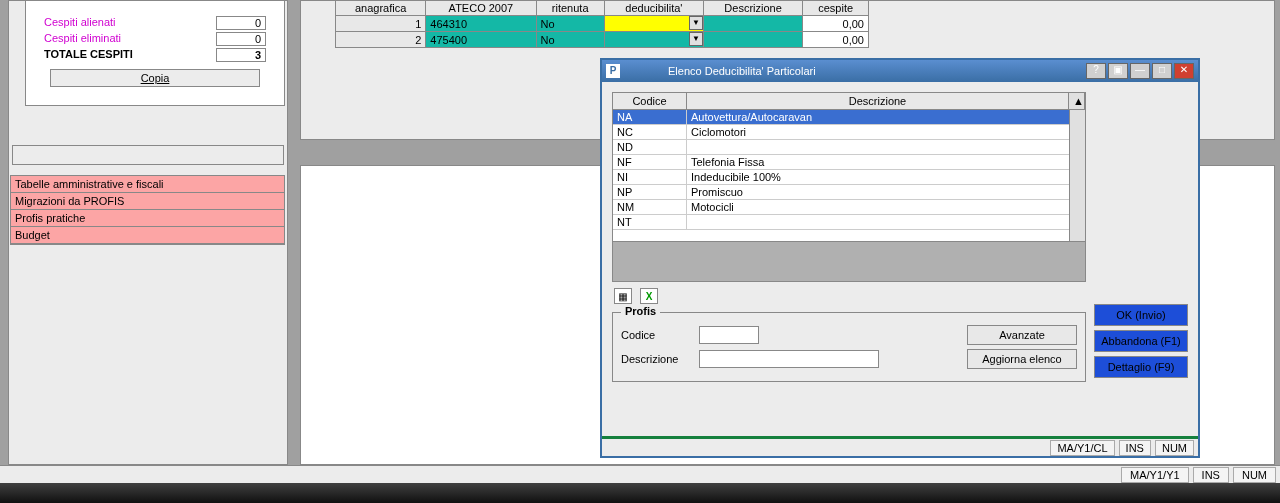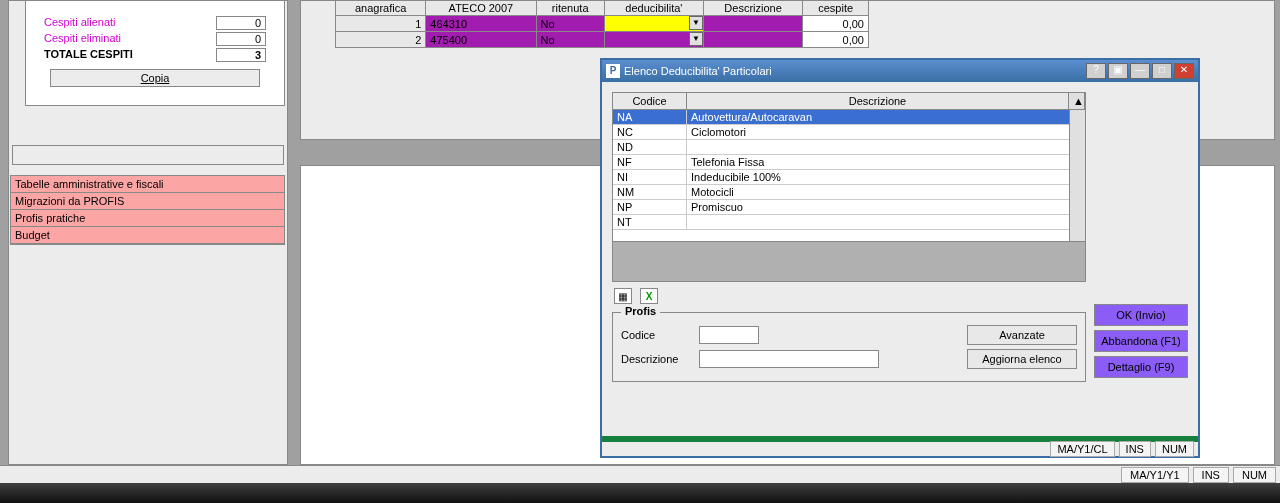--- a/index.html
+++ b/index.html
@@ -18,30 +18,30 @@
 
 .divider { position: absolute; left: 12px; top: 145px; width: 272px; height: 20px; background: #ececec; border: 1px solid #888; }
 
 .nav { position: absolute; left: 10px; top: 175px; width: 275px; background: #fca5a5; border: 1px solid #888; }
 .nav-item { padding: 2px 4px; border-bottom: 1px solid #888; }
 
 .table-top { position: absolute; left: 335px; top: 0; width: 534px; }
 .table-top table { border-collapse: collapse; width: 100%; }
 .table-top th, .table-top td { border: 1px solid #888; padding: 1px 4px; font-size: 11px; }
 .table-top th { background: #e8e8e8; font-weight: normal; text-align: center; }
-.table-top td { background: #a21caf; height: 16px; }
+.table-top td { background: #14b8a6; height: 16px; }
 .table-top td.num { text-align: right; background: #e8e8e8; }
 .table-top td.white { background: #fff; text-align: right; }
 .table-top td.yellow { background: #ffff00; position: relative; }
 .dd { position: absolute; right: 0; top: 0; width: 14px; height: 14px; background: #e0e0e0; border: 1px solid #666; font-size: 8px; text-align: center; line-height: 12px; }
 
 .dialog { position: absolute; left: 600px; top: 58px; width: 600px; height: 400px; background: #ececec; border: 2px solid #3a6ea5; }
 .dlg-title { background: linear-gradient(#5a8ed0,#3a6ea5); color: #fff; padding: 2px 4px; display: flex; align-items: center; height: 22px; }
 .dlg-title .icon { width: 14px; height: 14px; background: #fff; color: #3a6ea5; font-weight: bold; text-align: center; line-height: 14px; margin-right: 4px; font-size: 10px; }
-.dlg-title .ttl { flex: 1; }
+.dlg-title .ttl { flex: 1; margin-left: 44px; }
 .dlg-title .winbtn { width: 20px; height: 16px; background: #d0d0d0; border: 1px solid #666; margin-left: 2px; text-align: center; line-height: 12px; font-size: 10px; }
 .dlg-title .winbtn.close { background: #d04030; color: #fff; }
 
 .dlg-body { padding: 10px; display: flex; gap: 8px; }
 .dlg-left { flex: 1; }
 .lookup { border: 1px solid #888; background: #fff; height: 190px; display: flex; flex-direction: column; }
 .lookup-head { display: flex; background: #e8e8e8; border-bottom: 1px solid #888; }
 .lookup-head div { border-right: 1px solid #888; padding: 2px 4px; text-align: center; }
 .lh-cod { width: 74px; } .lh-desc { flex: 1; } .lh-scroll { width: 16px; background:#e0e0e0; }
 .lookup-rows { flex: 1; overflow: hidden; position: relative; }
@@ -56,23 +56,23 @@
 .ti { width: 18px; height: 16px; border: 1px solid #888; background: #fff; display:flex;align-items:center;justify-content:center;font-size:10px; }
 
 .trova { border: 1px solid #888; margin-top: 2px; padding: 8px; position: relative; }
 .trova-lbl { position: absolute; top: -8px; left: 8px; background: #ececec; padding: 0 4px; font-weight: bold; }
 .trova-row { display: flex; align-items: center; margin: 4px 0; gap: 8px; }
 .trova-row label { width: 70px; }
 .trova-row input { border: 1px solid #888; height: 18px; padding: 0 2px; }
 .trova-btn { width: 110px; height: 20px; border: 1px solid #888; background: #e8e8e8; text-align: center; line-height: 18px; }
 
 .dlg-right { width: 94px; display: flex; flex-direction: column; justify-content: flex-end; gap: 4px; padding-bottom: 4px; }
-.dlg-btn { height: 22px; border: 1px solid #888; background: #8b5cf6; text-align: center; line-height: 20px; }
-
-.dlg-status { position: absolute; bottom: 0; left: 0; right: 0; height: 20px; background: #ececec; border-top: 6px solid #15803d; display: flex; justify-content: flex-end; align-items: center; gap: 4px; padding: 0 4px; font-size: 10px; }
+.dlg-btn { height: 22px; border: 1px solid #888; background: #1d4ed8; text-align: center; line-height: 20px; }
+
+.dlg-status { position: absolute; bottom: 0; left: 0; right: 0; height: 20px; background: #ececec; border-top: 3px solid #15803d; display: flex; justify-content: flex-end; align-items: center; gap: 4px; padding: 0 4px; font-size: 10px; }
 .dlg-status span { border: 1px solid #aaa; padding: 1px 6px; background: #f4f4f4; }
 
 .main-status { position: absolute; bottom: 20px; left: 0; right: 0; height: 18px; background: #ececec; border-top: 1px solid #888; display: flex; justify-content: flex-end; align-items: center; gap: 4px; padding: 0 4px; font-size: 10px; }
 .main-status span { border: 1px solid #aaa; padding: 1px 8px; background: #f4f4f4; }
 
 .taskbar { position: absolute; bottom: 0; left: 0; right: 0; height: 20px; background: linear-gradient(#404040,#101010); }
 </style>
 </head>
 <body>
 
@@ -178,26 +178,26 @@
             </div>
             <div class="lookup-row">
               <div class="lc-cod">NF</div>
               <div class="lc-desc">Telefonia Fissa</div>
             </div>
             <div class="lookup-row">
               <div class="lc-cod">NI</div>
               <div class="lc-desc">Indeducibile 100%</div>
             </div>
             <div class="lookup-row">
+              <div class="lc-cod">NP</div>
+              <div class="lc-desc">Promiscuo</div>
+            </div>
+            <div class="lookup-row">
               <div class="lc-cod">NM</div>
               <div class="lc-desc">Motocicli</div>
-            </div>
-            <div class="lookup-row">
-              <div class="lc-cod">NP</div>
-              <div class="lc-desc">Promiscuo</div>
             </div>
             <div class="lookup-row">
               <div class="lc-cod">NT</div>
             </div>
             <div class="lookup-scroll"></div>
         </div>
         <div class="lookup-gray"></div>
       </div>
       <div class="tool-icons">
         <div class="ti">▦</div>

